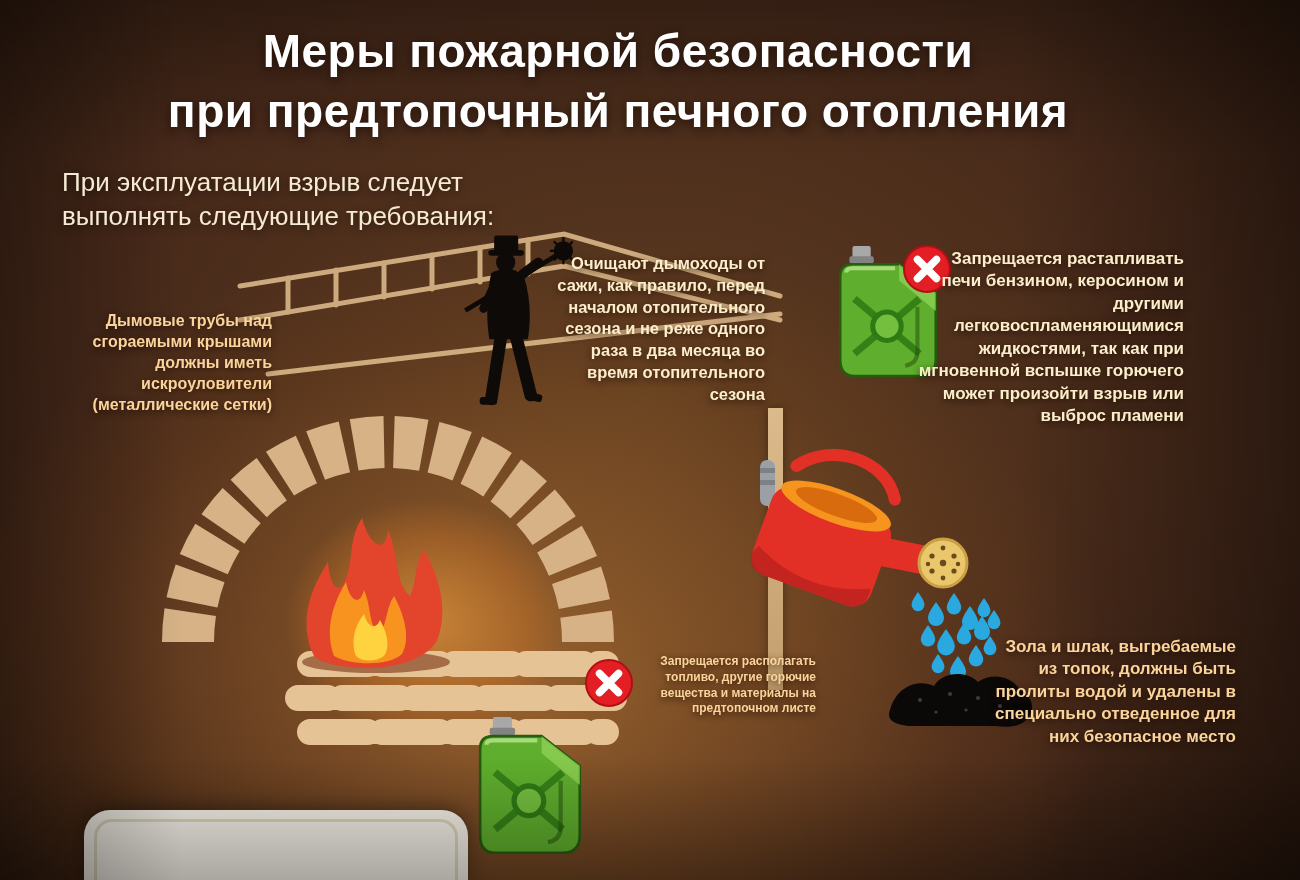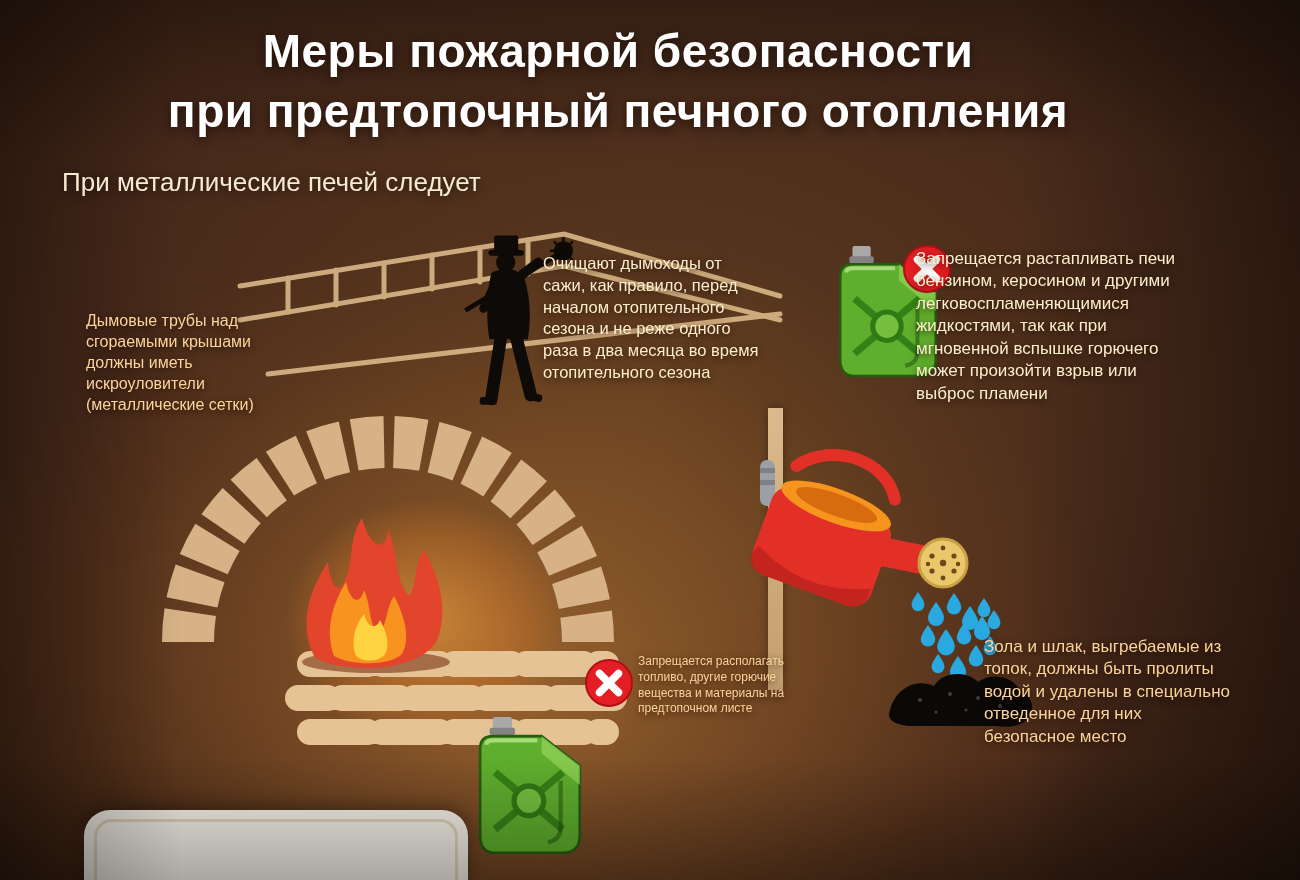--- a/index.html
+++ b/index.html
@@ -25,21 +25,21 @@
     color:#ffffff;font-size:46px;font-weight:700;line-height:1.3;letter-spacing:.5px;
     text-shadow:0 3px 10px rgba(20,8,0,.65);
     text-align:center;
   }
   .subtitle{
     left:62px;top:166px;width:560px;
     color:#f6ead2;font-size:26px;font-weight:500;line-height:1.3;
     text-shadow:0 2px 8px rgba(20,8,0,.6);
   }
   .item{
-    font-weight:400;text-align:left;line-height:1.32;
+    font-weight:700;text-align:right;line-height:1.32;
     text-shadow:0 2px 7px rgba(30,12,0,.75);
   }
   .peach{color:#fbd49b;}
   .cream{color:#fdeecb;}
   .fire-glow{
     left:235px;top:455px;width:380px;height:330px;z-index:1;
     background:radial-gradient(closest-side, rgba(255,170,66,.55), rgba(255,140,40,.22) 52%, rgba(0,0,0,0) 74%);
   }
   .post{
     left:768px;top:408px;width:15px;height:282px;z-index:1;
@@ -216,21 +216,22 @@
   </div>
 
   <div class="vignette"></div>
 
   <div class="abs txt title">
     <div>Меры пожарной безопасности</div>
     <div>при предтопочный печного отопления</div>
   </div>
 
   <div class="abs txt subtitle">
-    <div>При металлические печей следует</div>
+    <div>При эксплуатации взрыв следует</div>
+    <div>выполнять следующие требования:</div>
   </div>
 
   <div class="abs txt item peach" style="left:86px;top:310px;width:186px;font-size:16px">Дымовые трубы над сгораемыми крышами должны иметь искроуловители (металлические сетки)</div>
 
   <div class="abs txt item cream" style="left:543px;top:253px;width:222px;font-size:16.5px">Очищают дымоходы от сажи, как правило, перед началом отопительного сезона и не реже одного раза в два месяца во время отопительного сезона</div>
 
   <div class="abs txt item cream" style="left:916px;top:248px;width:268px;font-size:17px">Запрещается растапливать печи бензином, керосином и другими легковоспламеняющимися жидкостями, так как при мгновенной вспышке горючего может произойти взрыв или выброс пламени</div>
 
 
   <div class="abs txt item peach" style="left:638px;top:654px;width:178px;font-size:12px">Запрещается располагать топливо, другие горючие вещества и материалы на предтопочном листе</div>

